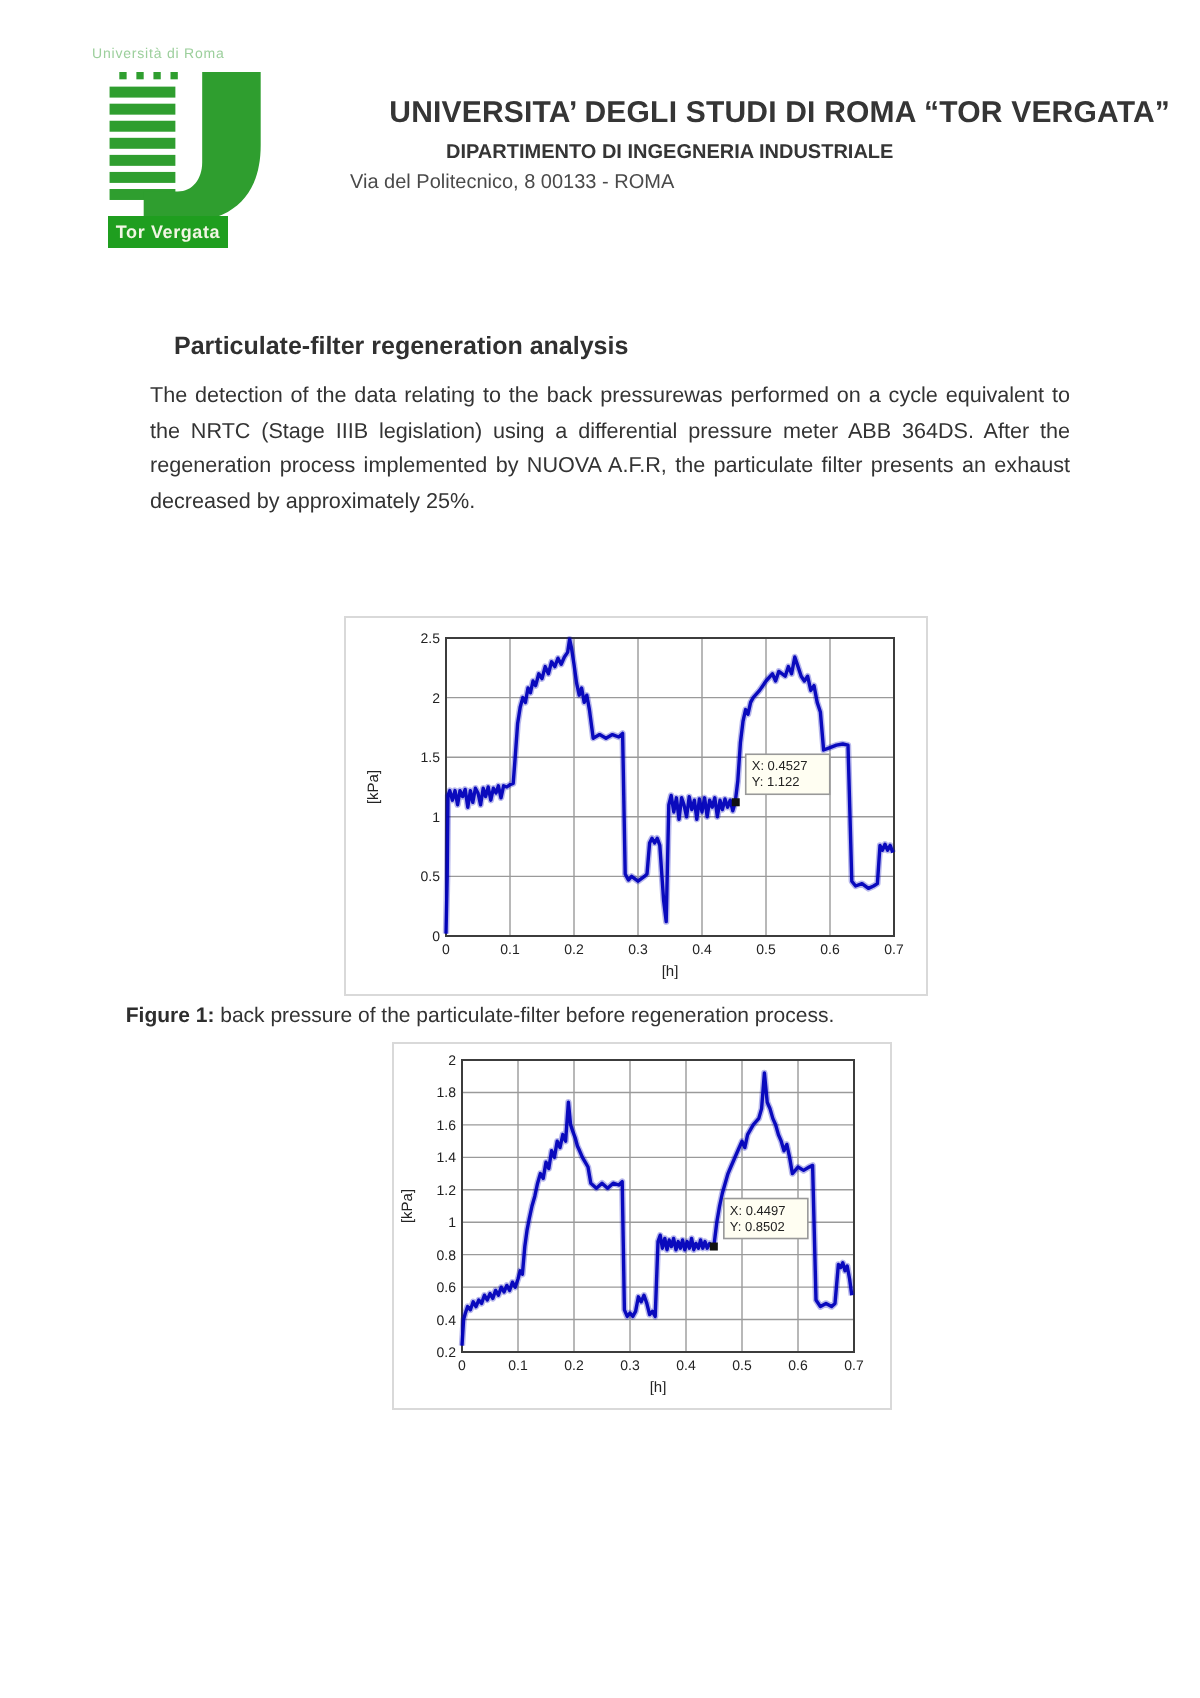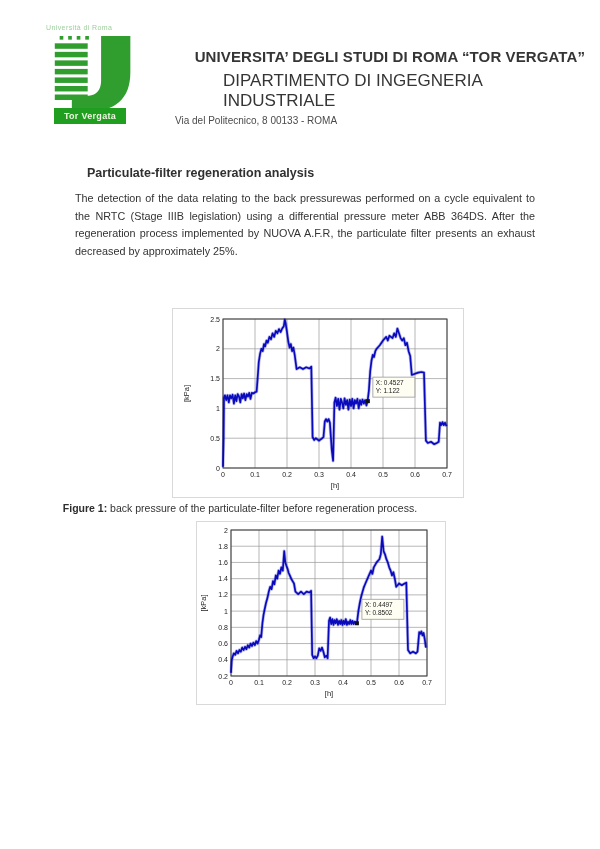--- a/index.html
+++ b/index.html
@@ -6,27 +6,27 @@
   .page{
     position:relative;width:600px;height:849px;background:#ffffff;
     margin:0 auto;font-family:"Liberation Sans",sans-serif;color:#3a3a3a;
     overflow:hidden;
   }
   
   .logo{position:absolute;left:44px;top:24px;width:104px;height:108px;}
   .logo-toptext{font-size:7px;color:#9ccf9c;white-space:nowrap;letter-spacing:.4px;padding-left:2px;}
   .logo-svg{position:absolute;left:10px;top:12px;}
   .logo-banner{
-    position:absolute;left:10px;top:84px;width:72px;height:16px;background:#1f9e1f;
+    position:absolute;left:10px;top:84px;width:60px;height:16px;background:#1f9e1f;
     color:#f2f6e4;font-size:9px;font-weight:bold;text-align:center;line-height:16px;
     letter-spacing:.3px;
   }
   .titleblock{position:absolute;left:175px;top:48px;width:410px;}
   .uni-title{font-size:15px;font-weight:bold;color:#353535;letter-spacing:.1px;white-space:nowrap;text-align:right;}
-  .uni-sub{font-size:17px;font-weight:normal;color:#353535;margin-top:6px;padding-left:48px;}
+  .uni-sub{font-size:10px;font-weight:bold;color:#353535;margin-top:6px;padding-left:48px;}
   .uni-addr{font-size:10px;color:#4a4a4a;margin-top:4px;}
   
   .article-heading{position:absolute;left:87px;top:166px;font-size:12.5px;font-weight:bold;color:#303030;}
   .para{position:absolute;left:75px;width:460px;font-size:10.8px;line-height:17.5px;
         color:#333;text-align:justify;}
   .para1{top:190px;}
   .para2{top:272px;}
   
   .chartbox{position:absolute;background:#fff;border:1px solid #d9d9d9;}
   .chart1{left:172px;top:308px;width:290px;height:188px;}

